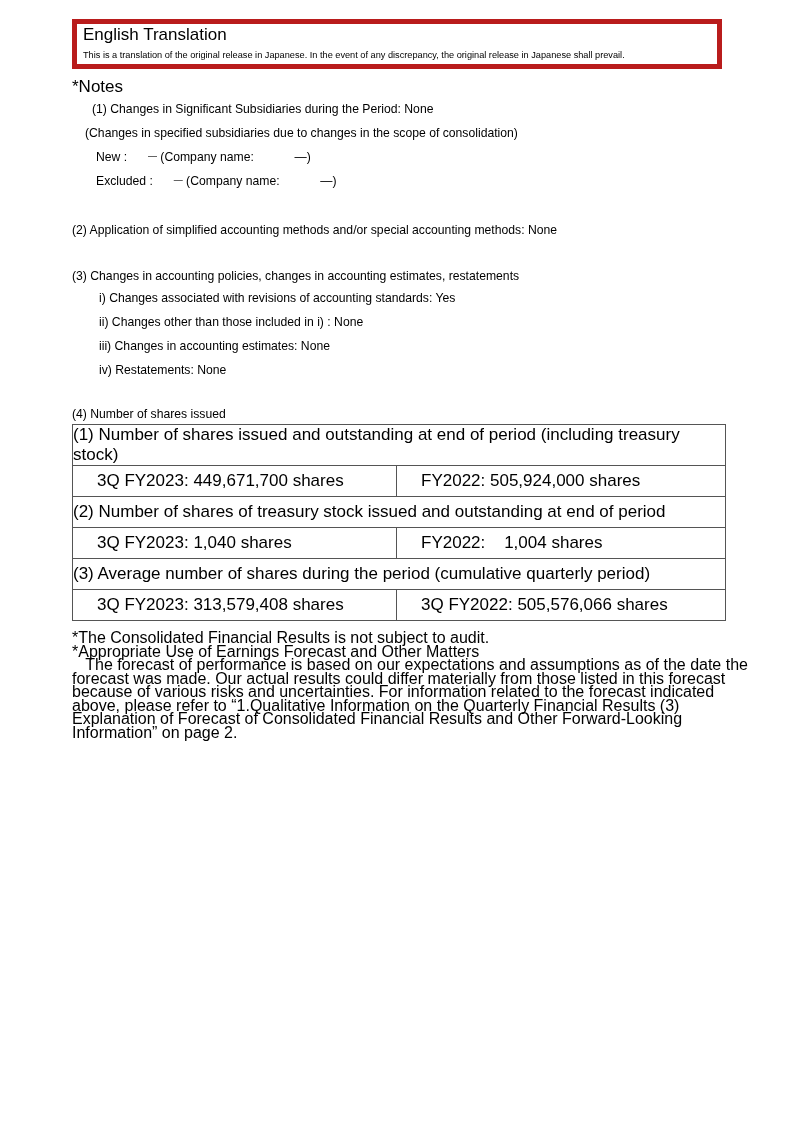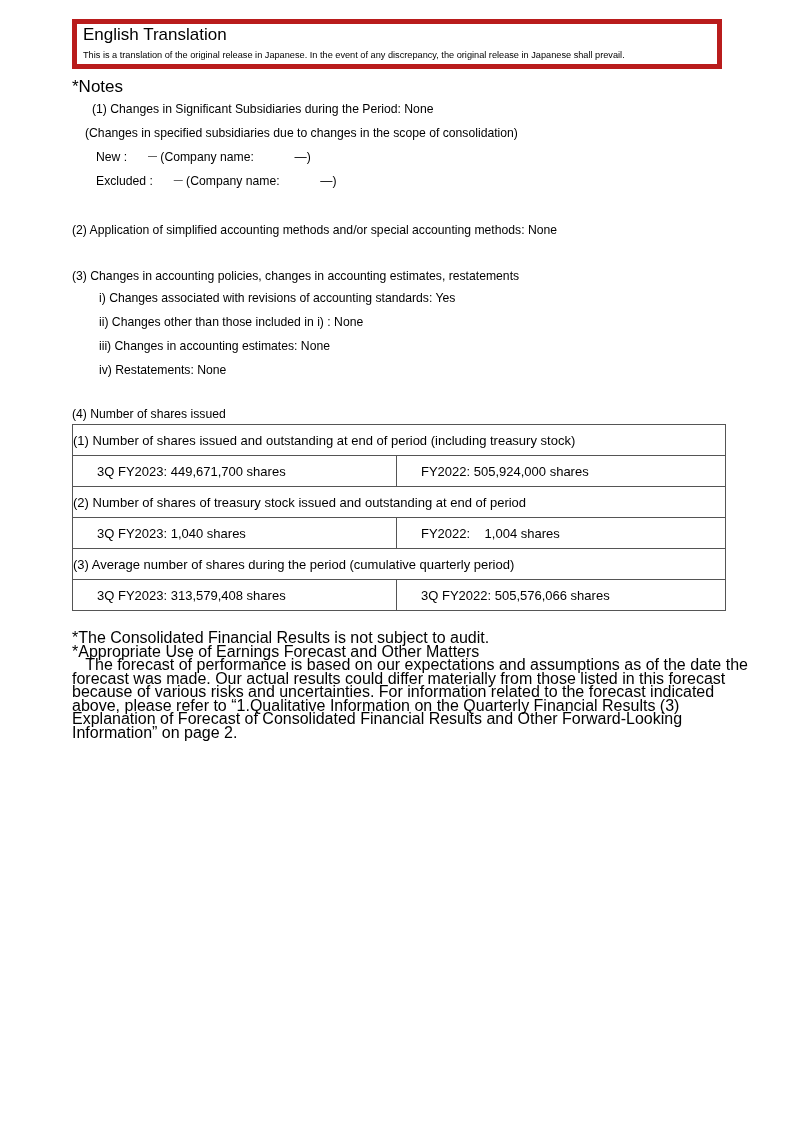--- a/index.html
+++ b/index.html
@@ -10,21 +10,21 @@
   .banner {
     position: absolute; left: 72px; top: 19px; width: 634px; height: 40px;
     border: 5px solid #b91c1c; padding: 0 0 0 6px; box-sizing: content-box;
   }
   .banner-title { position: absolute; left: 6px; top: 1px; font-size: 17px; }
   .banner-sub { position: absolute; left: 6px; top: 26px; font-size: 9.2px; }
   .t { position: absolute; white-space: nowrap; font-size: 12.2px; }
   .notes-title { font-size: 17px; }
   table.shares {
     position: absolute; left: 72px; top: 424px; width: 654px;
-    border-collapse: collapse; font-size: 13px;
+    border-collapse: collapse; font-size: 17px;
   }
   table.shares td {
     border: 1px solid #555; height: 30px; padding: 0; vertical-align: middle;
   }
   table.shares td.hdr { padding-left: 0; }
   table.shares td.val { padding-left: 24px; }
   table.shares td.val2 { padding-left: 24px; }
   .foot { position: absolute; left: 72px; font-size: 16px; line-height: 13.6px; width: 690px; }
 </style>
 </head>

